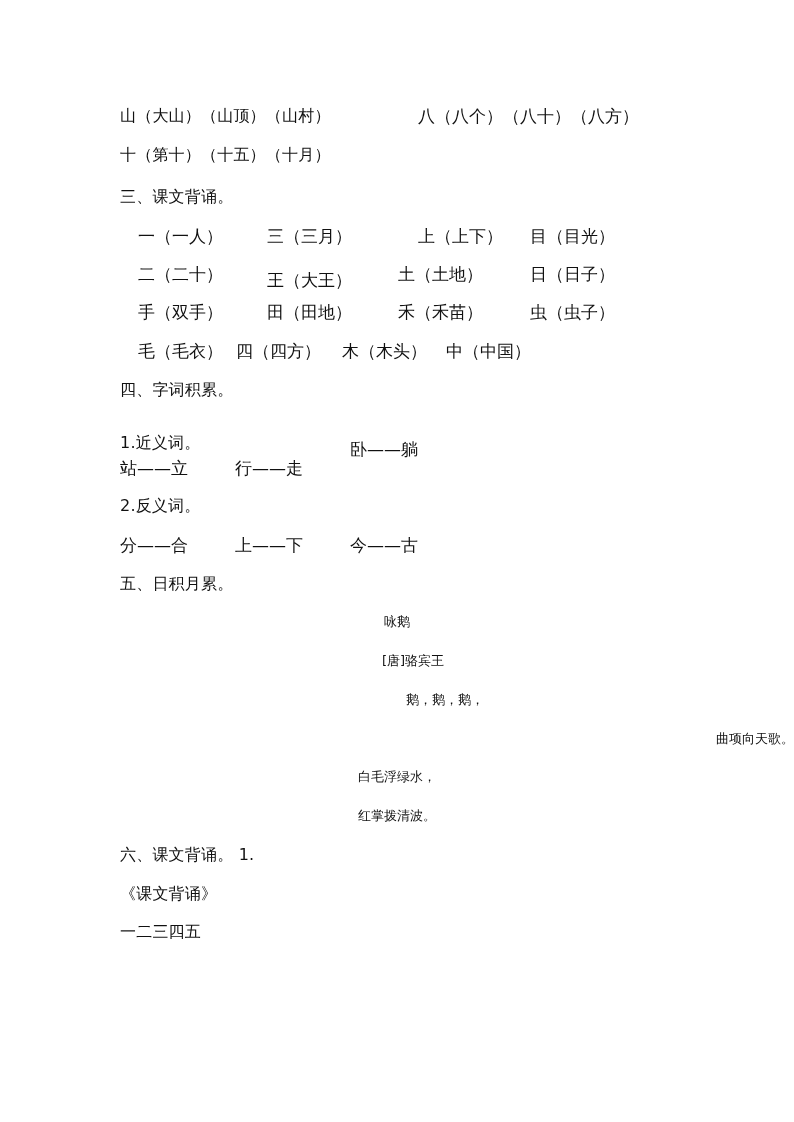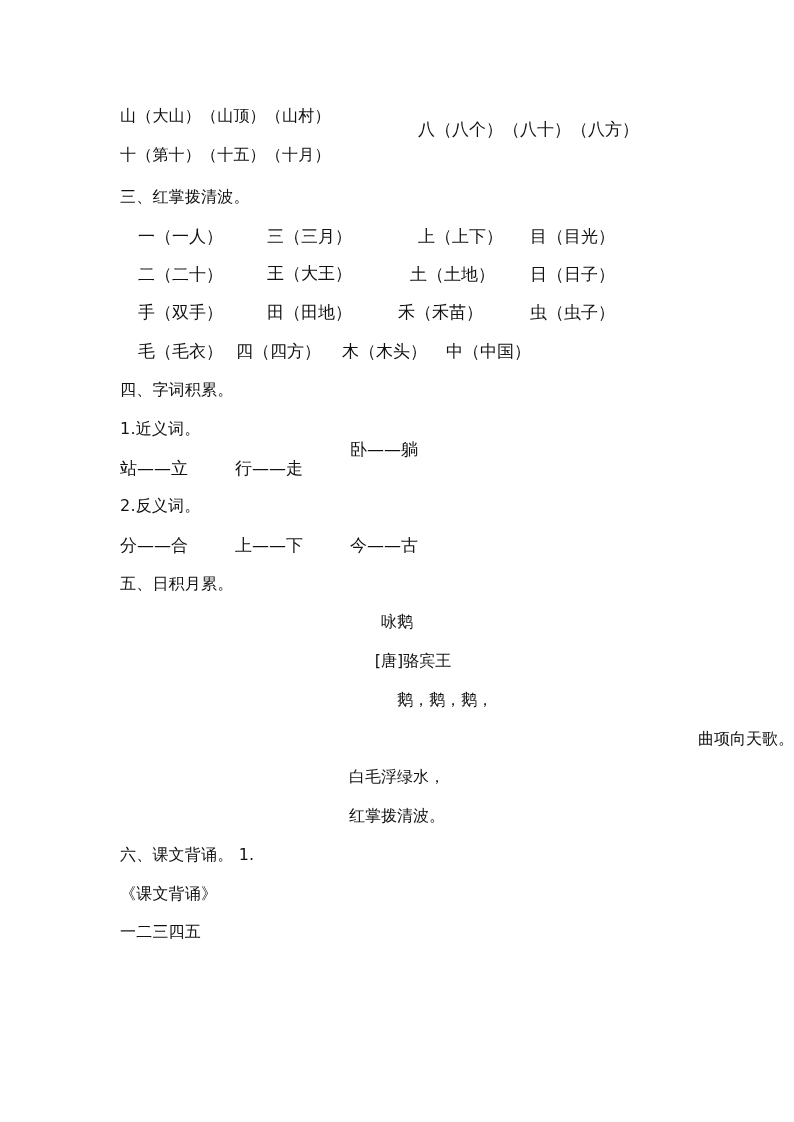--- a/index.html
+++ b/index.html
@@ -6,54 +6,54 @@
     body {
       width: 794px; height: 1122px; position: relative; overflow: hidden;
       font-family: "DejaVu Sans", "Liberation Sans", sans-serif;
       color: #111111;
     }
     .line {
       position: absolute; left: 120px; font-size: 16px; line-height: 22px;
       white-space: nowrap; letter-spacing: 0.2px;
     }
     .abs { position: absolute; white-space: nowrap; font-size: 17px; line-height: 22px; }
-    .poem { position: absolute; left: 0; width: 794px; text-align: center; font-size: 16px; line-height: 22px; }
+    .poem { position: absolute; left: 0; width: 794px; text-align: center; font-size: 13px; line-height: 22px; }
   </style>
 </head>
 <body>
 
 <div>
   <div class="line" style="top:105px;">山（大山）（山顶）（山村）</div>
-  <div class="abs" style="top:105px; left:418px;margin-top:13px;">八（八个）（八十）（八方）</div>
+  <div class="abs" style="top:105px; left:418px;">八（八个）（八十）（八方）</div>
   <div class="line" style="top:144px;">十（第十）（十五）（十月）</div>
 
-  <div class="line" style="top:186px;">三、红掌拨清波。</div>
+  <div class="line" style="top:186px;">三、课文背诵。</div>
 
   <div class="abs" style="top:225px; left:138px;">一（一人）</div>
   <div class="abs" style="top:225px; left:267px;">三（三月）</div>
   <div class="abs" style="top:225px; left:398px;margin-left:20px;">上（上下）</div>
   <div class="abs" style="top:225px; left:530px;">目（目光）</div>
 
   <div class="abs" style="top:263px; left:138px;">二（二十）</div>
-  <div class="abs" style="top:262px; left:267px;">王（大王）</div>
-  <div class="abs" style="top:263px; left:398px;margin-left:12px;">土（土地）</div>
+  <div class="abs" style="top:269px; left:267px;">王（大王）</div>
+  <div class="abs" style="top:263px; left:398px;">土（土地）</div>
   <div class="abs" style="top:263px; left:530px;">日（日子）</div>
 
   <div class="abs" style="top:301px; left:138px;">手（双手）</div>
   <div class="abs" style="top:301px; left:267px;">田（田地）</div>
   <div class="abs" style="top:301px; left:398px;">禾（禾苗）</div>
   <div class="abs" style="top:301px; left:530px;">虫（虫子）</div>
 
   <div class="abs" style="top:340px; left:138px;">毛（毛衣）</div>
   <div class="abs" style="top:340px; left:236px;">四（四方）</div>
   <div class="abs" style="top:340px; left:342px;">木（木头）</div>
   <div class="abs" style="top:340px; left:446px;">中（中国）</div>
 
   <div class="line" style="top:379px;">四、字词积累。</div>
-  <div class="line" style="top:418px;">1.近义词。</div>
+  <div class="line" style="top:432px;">1.近义词。</div>
   <div class="abs" style="top:457px; left:120px;">站——立</div>
   <div class="abs" style="top:457px; left:235px;">行——走</div>
   <div class="abs" style="top:438px; left:350px;">卧——躺</div>
   <div class="line" style="top:495px;text-align:center;">2.反义词。</div>
   <div class="abs" style="top:534px; left:120px;">分——合</div>
   <div class="abs" style="top:534px; left:235px;">上——下</div>
   <div class="abs" style="top:534px; left:350px;">今——古</div>
 
   <div class="line" style="top:573px;">五、日积月累。</div>
   <div class="poem" style="top:611px;">咏鹅</div>

